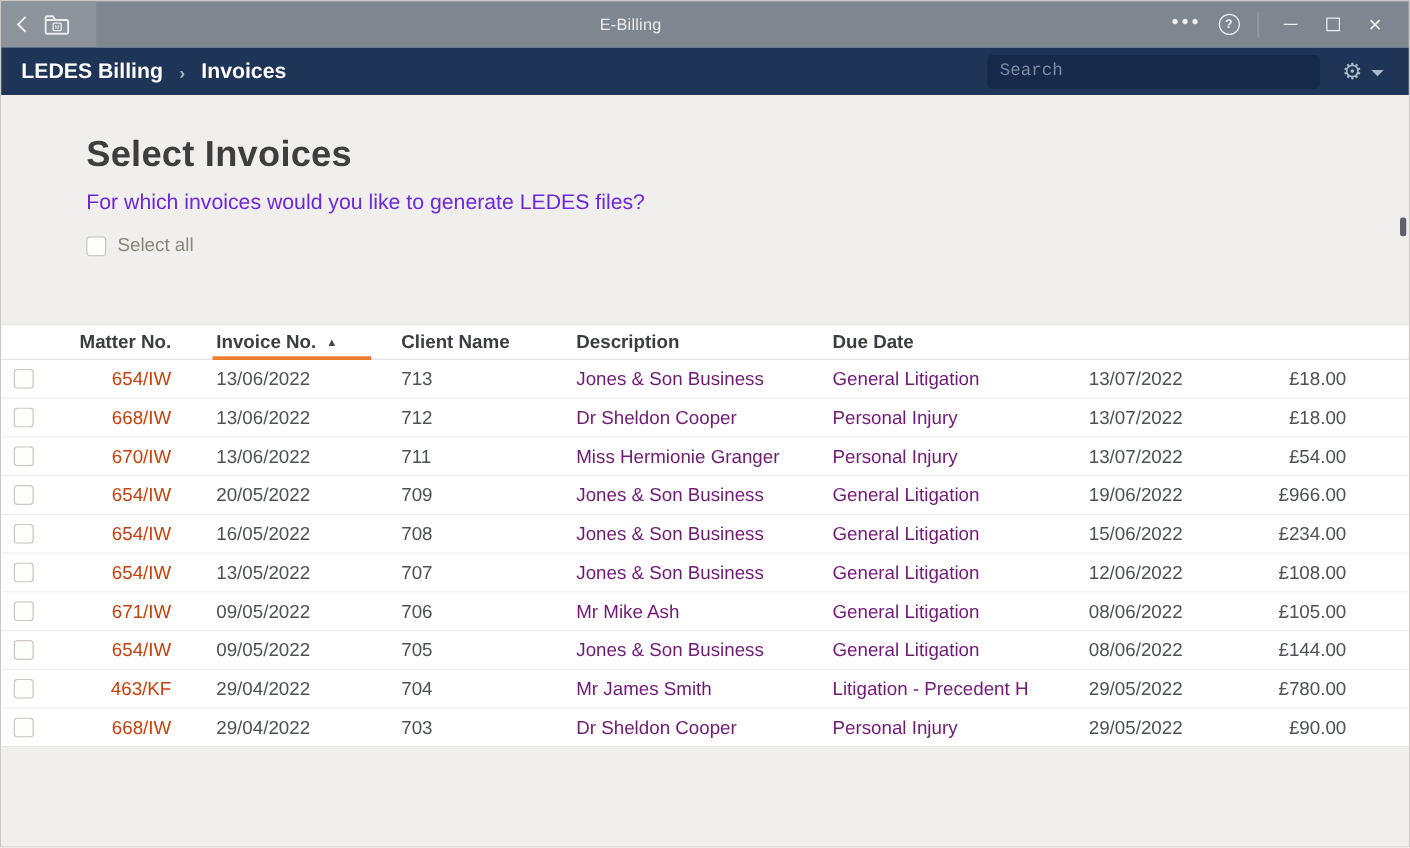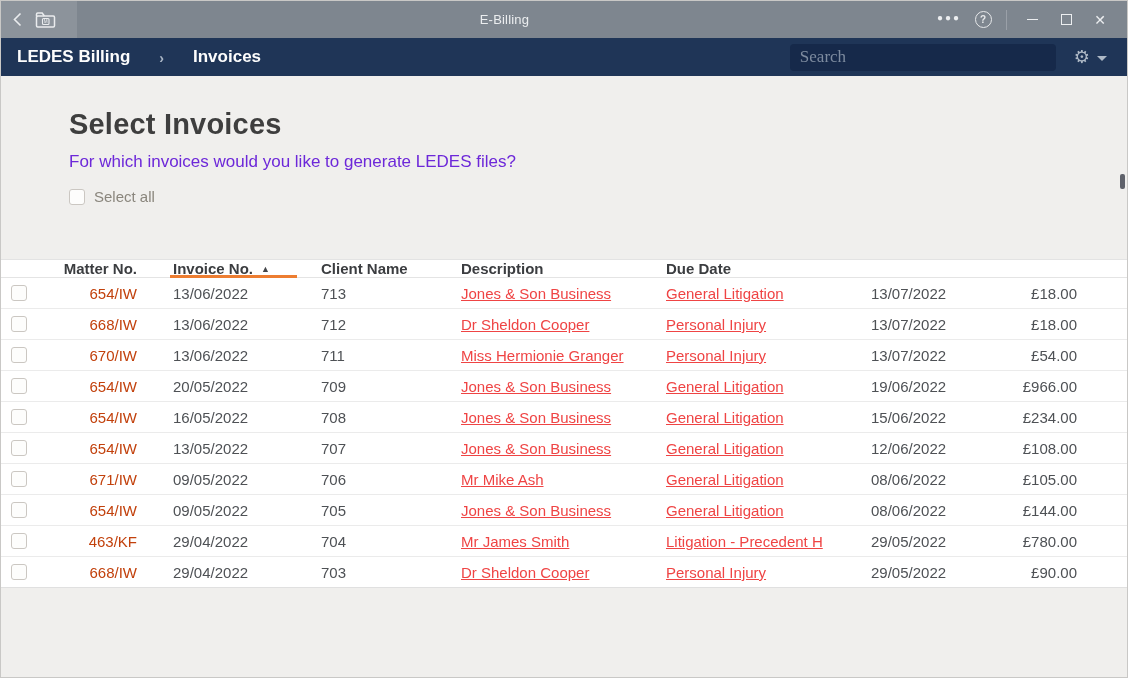--- a/index.html
+++ b/index.html
@@ -18,56 +18,56 @@
   .tb-btn { width:34px; height:37px; display:flex; align-items:center; justify-content:center; color:#eceef0; }
   .dots { font-size:10px; letter-spacing:2px; padding-bottom:4px; }
   .help-circle { width:17px; height:17px; border:1.4px solid #e7e9eb; border-radius:50%; display:flex; align-items:center; justify-content:center; font-size:10px; font-weight:bold; color:#e7e9eb; }
   .tb-divider { width:1px; height:20px; background:#9aa0a8; margin:0 8px 0 6px; }
   .min-glyph { width:11px; border-top:1.4px solid #eceef0; display:inline-block; }
   .max-glyph { width:11px; height:11px; border:1.4px solid #eceef0; display:inline-block; }
   .close-glyph { font-size:14px; line-height:1; }
 
   
   .navbar { height:38px; background:#1f3557; display:flex; align-items:center; padding:0 16px; flex:0 0 auto; }
-  .breadcrumb { display:flex; align-items:center; gap:29px; }
+  .breadcrumb { display:flex; align-items:center; gap:13px; }
   .crumb { color:#fdfdfd; font-size:17px; font-weight:bold; }
   .crumb-sep { color:#aab6c6; font-size:14px; font-weight:bold; padding-top:1px; }
   .nav-spacer { flex:1; }
-  .search-input { width:266px; height:27px; background:#16294a; border:none; border-radius:4px; color:#0ea5e9; font-size:17px; padding:0 10px; outline:none; font-family:Liberation Serif, serif; }
+  .search-input { width:266px; height:27px; background:#16294a; border:none; border-radius:4px; color:#0ea5e9; font-size:14px; padding:0 10px; outline:none; font-family:Liberation Mono, monospace; }
   .search-input::placeholder { color:#7d8b9f; }
   .gear-wrap { display:flex; align-items:center; gap:7px; margin-left:18px; margin-right:4px; }
   .gear { color:#aeb9c6; font-size:18px; line-height:1; }
   .caret-down { width:0; height:0; border-left:5px solid transparent; border-right:5px solid transparent; border-top:5px solid #aeb9c6; margin-top:2px; }
 
   
   .content { flex:1; display:flex; flex-direction:column; background:#f0efed; position:relative; }
   .intro { height:183px; padding:32px 0 0 68px; position:relative; flex:0 0 auto; }
   .page-title { font-size:29px; font-weight:bold; color:#3e3e3e; letter-spacing:.2px; margin-bottom:11px; }
   .page-subtitle { font-size:17px; color:#6d28d9; margin-bottom:16px; }
   .select-all { display:flex; align-items:center; gap:9px; }
   .checkbox { width:16px; height:16px; border:1px solid #cbc7c2; border-radius:3px; background:#fdfdfc; appearance:none; -webkit-appearance:none; cursor:pointer; flex:0 0 auto; }
   .select-all-label { font-size:15px; color:#8a867d; }
   .scroll-thumb { position:absolute; right:2px; top:98px; width:5px; height:15px; background:#5f626b; border-radius:2px; }
 
   
   .table { background:#fff; border-top:1px solid #e3e3e3; flex:0 0 auto; }
   .trow { display:grid; grid-template-columns:40px 96px 148px 140px 205px 205px 130px 1fr; align-items:center; }
-  .thead { height:18px; border-bottom:1px solid #e4e4e4; }
+  .thead { height:28px; border-bottom:1px solid #e4e4e4; }
   .th { font-size:15px; font-weight:bold; color:#3b3d40; padding-left:36px; position:relative; height:100%; display:flex; align-items:center; }
   .th.right { justify-content:flex-end; padding-left:0; padding-right:0; }
   .th.total { justify-content:flex-end; padding-left:0; padding-right:42px; }
   .sort-arrow { font-size:9px; color:#44464a; margin-left:8px; padding-top:1px; }
   .sort-underline { position:absolute; left:33px; bottom:-1px; width:127px; height:3px; background:#ed7d31; }
   .tbody-row { height:31px; border-bottom:1px solid #ebebeb; background:#fff; }
   .tbody-row:last-child { border-bottom:1px solid #e0e0e0; }
   .cell { font-size:15px; color:#4e5155; padding-left:36px; white-space:nowrap; overflow:hidden; }
   .cell.chk { padding-left:10px; display:flex; align-items:center; }
   .cell.matter { padding-left:0; text-align:right; }
   .matter-link { color:#c2410c; cursor:pointer; }
-  .cell.navy { color:#ef4444;text-decoration:underline; }
+  .cell.navy { color:#701a75; }
   .cell.total { padding-left:0; padding-right:50px; text-align:right; }
 
   .footer-gap { flex:1; background:#f0efed; }
 </style>
 </head>
 <body>
 
 <div class="window">
 
   <div class="titlebar">

